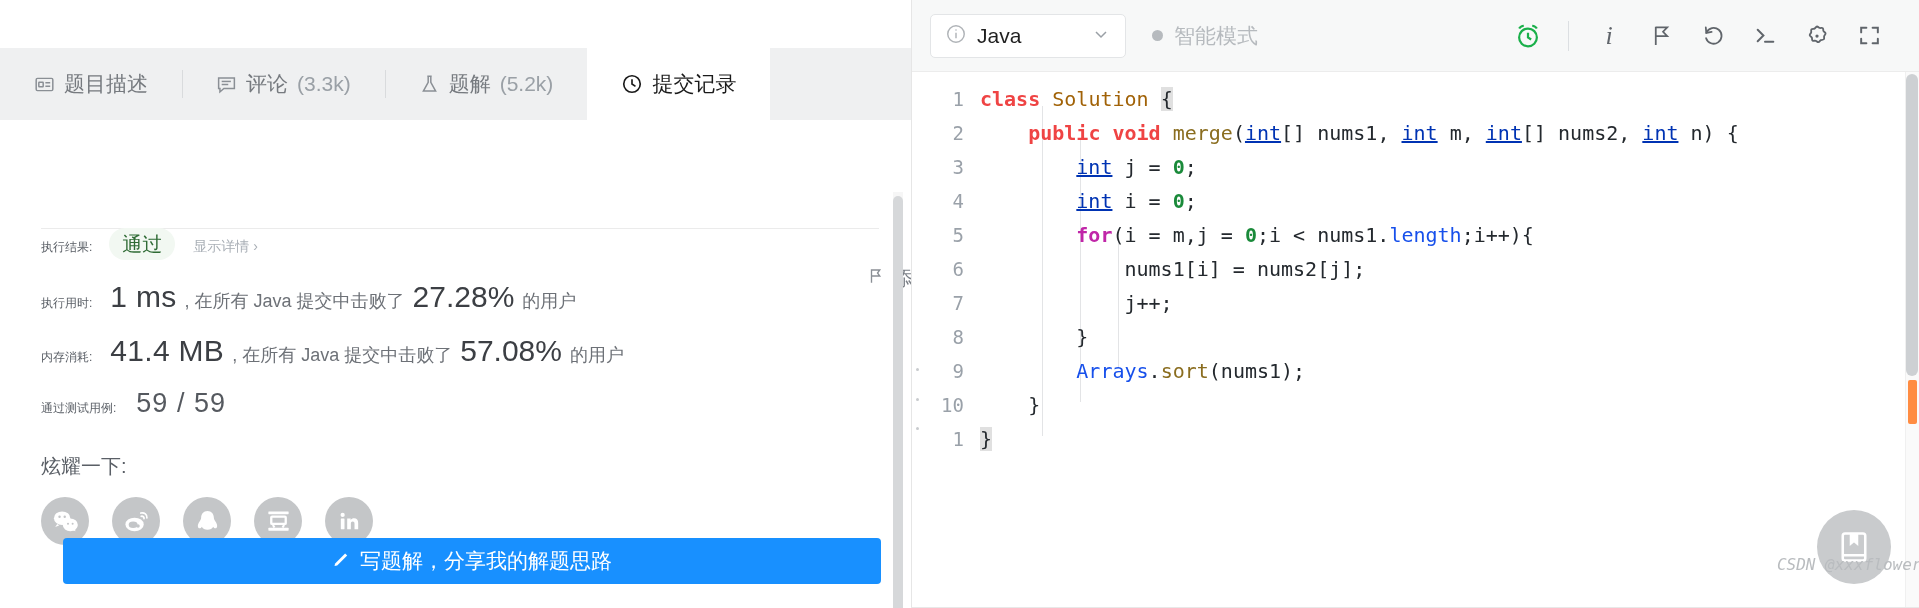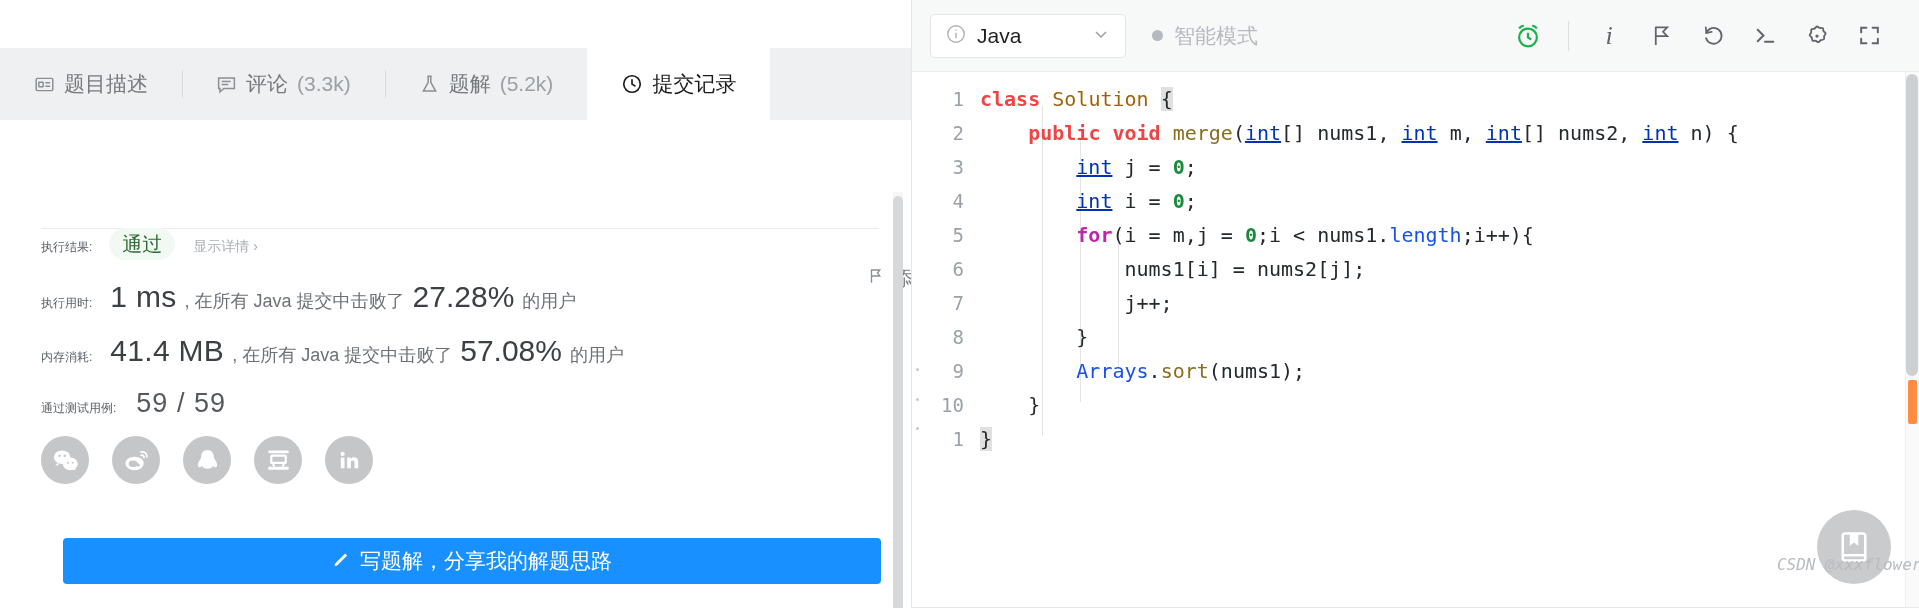--- a/index.html
+++ b/index.html
@@ -334,20 +334,21 @@
           <span class="sub-text">, 在所有 Java 提交中击败了</span>
           <span class="pct">57.08%</span>
           <span class="sub-text" style="margin-left:0;">的用户</span>
         </div>
 
         <div class="row" style="margin-bottom:0;">
           <span class="row-label">通过测试用例:</span>
           <span class="cases-val">59 / 59</span>
         </div>
 
+        <div class="share-label">炫耀一下:</div>
 
         <div class="share-icons">
           <div class="share-icon">
             <svg width="27" height="27" viewBox="0 0 28 28">
               <ellipse cx="10.5" cy="10.5" rx="8.5" ry="7"></ellipse>
               <path d="M5.5 16.5 L3.3 19.6 L7.4 18.2 Z"></path>
               <ellipse cx="19" cy="17.5" rx="7" ry="5.8" fill="#c4c6c8" stroke="#ffffff" stroke-width="1.6"></ellipse>
               <ellipse cx="19" cy="17.5" rx="7" ry="5.8"></ellipse>
               <path d="M22.8 21.6 L24.7 24 L21.4 23 Z"></path>
               <circle cx="7.8" cy="9" r="1.25" fill="#c4c6c8"></circle>

